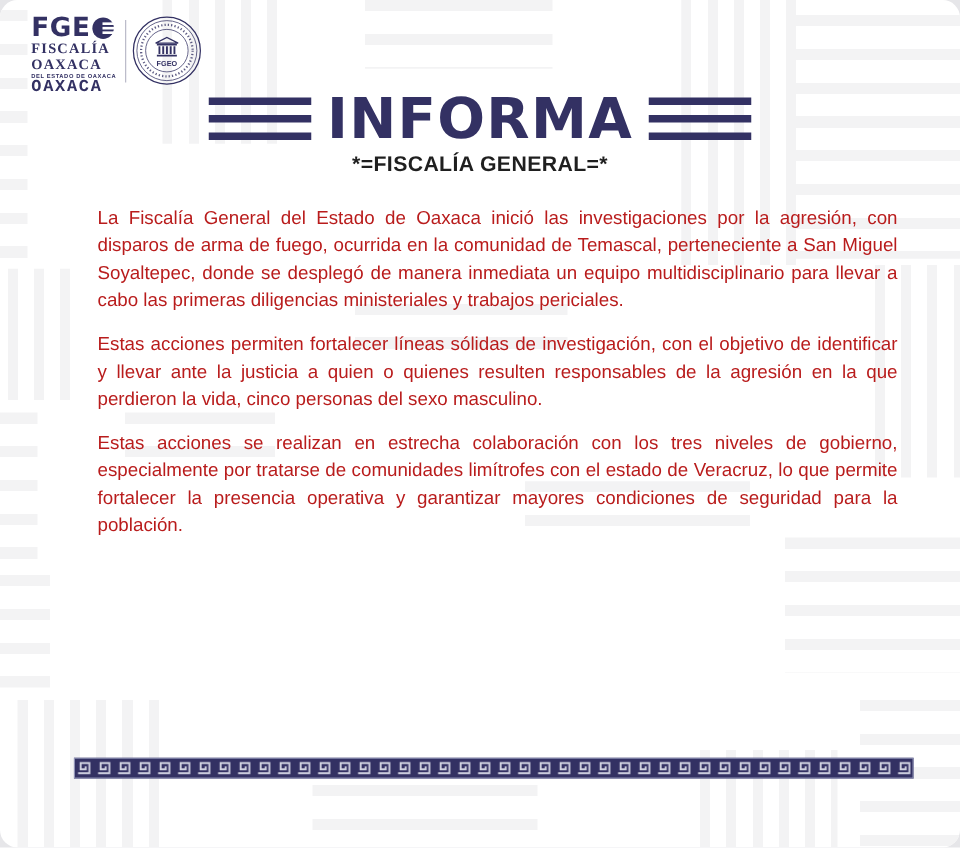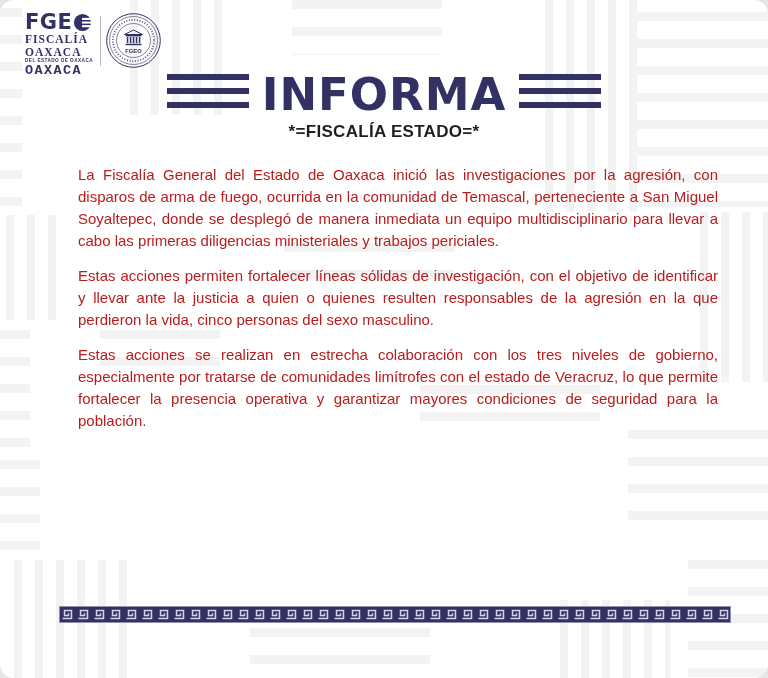--- a/index.html
+++ b/index.html
@@ -32,21 +32,21 @@
   .logo-l1,.logo-l2{font-family:Liberation Serif, serif;font-weight:800;
     font-size:11.5px;letter-spacing:1px;line-height:10.5px;margin-top:2px;}
   .logo-l3{font-size:4.6px;font-weight:bold;letter-spacing:.5px;line-height:5px;margin-top:1px;}
   .logo-l4{font-family:Liberation Mono, monospace;font-weight:800;
     font-size:13.5px;letter-spacing:1.4px;line-height:13px;margin-top:1px;}
   .hdr-divider{position:absolute;left:100px;top:16px;width:1px;height:50px;background:#bcbcca;}
   .seal{position:absolute;left:105px;top:12px;}
 
   
   .title-row{position:absolute;top:74px;left:0;width:100%;
-    display:flex;align-items:flex-start;justify-content:center;gap:13px;}
+    display:flex;align-items:center;justify-content:center;gap:13px;}
   .bars{width:82px;display:flex;flex-direction:column;gap:8px;}
   .bars .bar{height:6px;background:#333163;}
   .informa{font-family:"DejaVu Sans", sans-serif;font-weight:800;
     font-size:45px;letter-spacing:1px;color:#333163;line-height:42px;}
   .subtitle{position:absolute;top:122px;left:0;width:100%;text-align:center;
     font-weight:bold;font-size:17px;letter-spacing:.3px;color:#1f1f1f;}
 
   
   .content{position:absolute;left:78px;top:164px;width:640px;
     font-size:15px;line-height:22px;text-align:justify;color:#b91c1c;}
@@ -128,21 +128,21 @@
         <div class="bar"></div>
         <div class="bar"></div>
       </div>
       <div class="informa">INFORMA</div>
       <div class="bars">
         <div class="bar"></div>
         <div class="bar"></div>
         <div class="bar"></div>
       </div>
     </div>
-    <div class="subtitle">*=FISCALÍA ESTADO=*</div>
+    <div class="subtitle">*=FISCALÍA GENERAL=*</div>
 
     <div class="content">
       <p>La Fiscalía General del Estado de Oaxaca inició las investigaciones por la agresión, con disparos de arma de fuego, ocurrida en la comunidad de Temascal, perteneciente a San Miguel Soyaltepec, donde se desplegó de manera inmediata un equipo multidisciplinario para llevar a cabo las primeras diligencias ministeriales y trabajos periciales.</p>
       <p>Estas acciones permiten fortalecer líneas sólidas de investigación, con el objetivo de identificar y llevar ante la justicia a quien o quienes resulten responsables de la agresión en la que perdieron la vida, cinco personas del sexo masculino.</p>
       <p>Estas acciones se realizan en estrecha colaboración con los tres niveles de gobierno, especialmente por tratarse de comunidades limítrofes con el estado de Veracruz, lo que permite fortalecer la presencia operativa y garantizar mayores condiciones de seguridad para la población.</p>
     </div>
 
     <div class="meander">
       <svg width="672" height="17" viewBox="0 0 672 17">
         <defs>

